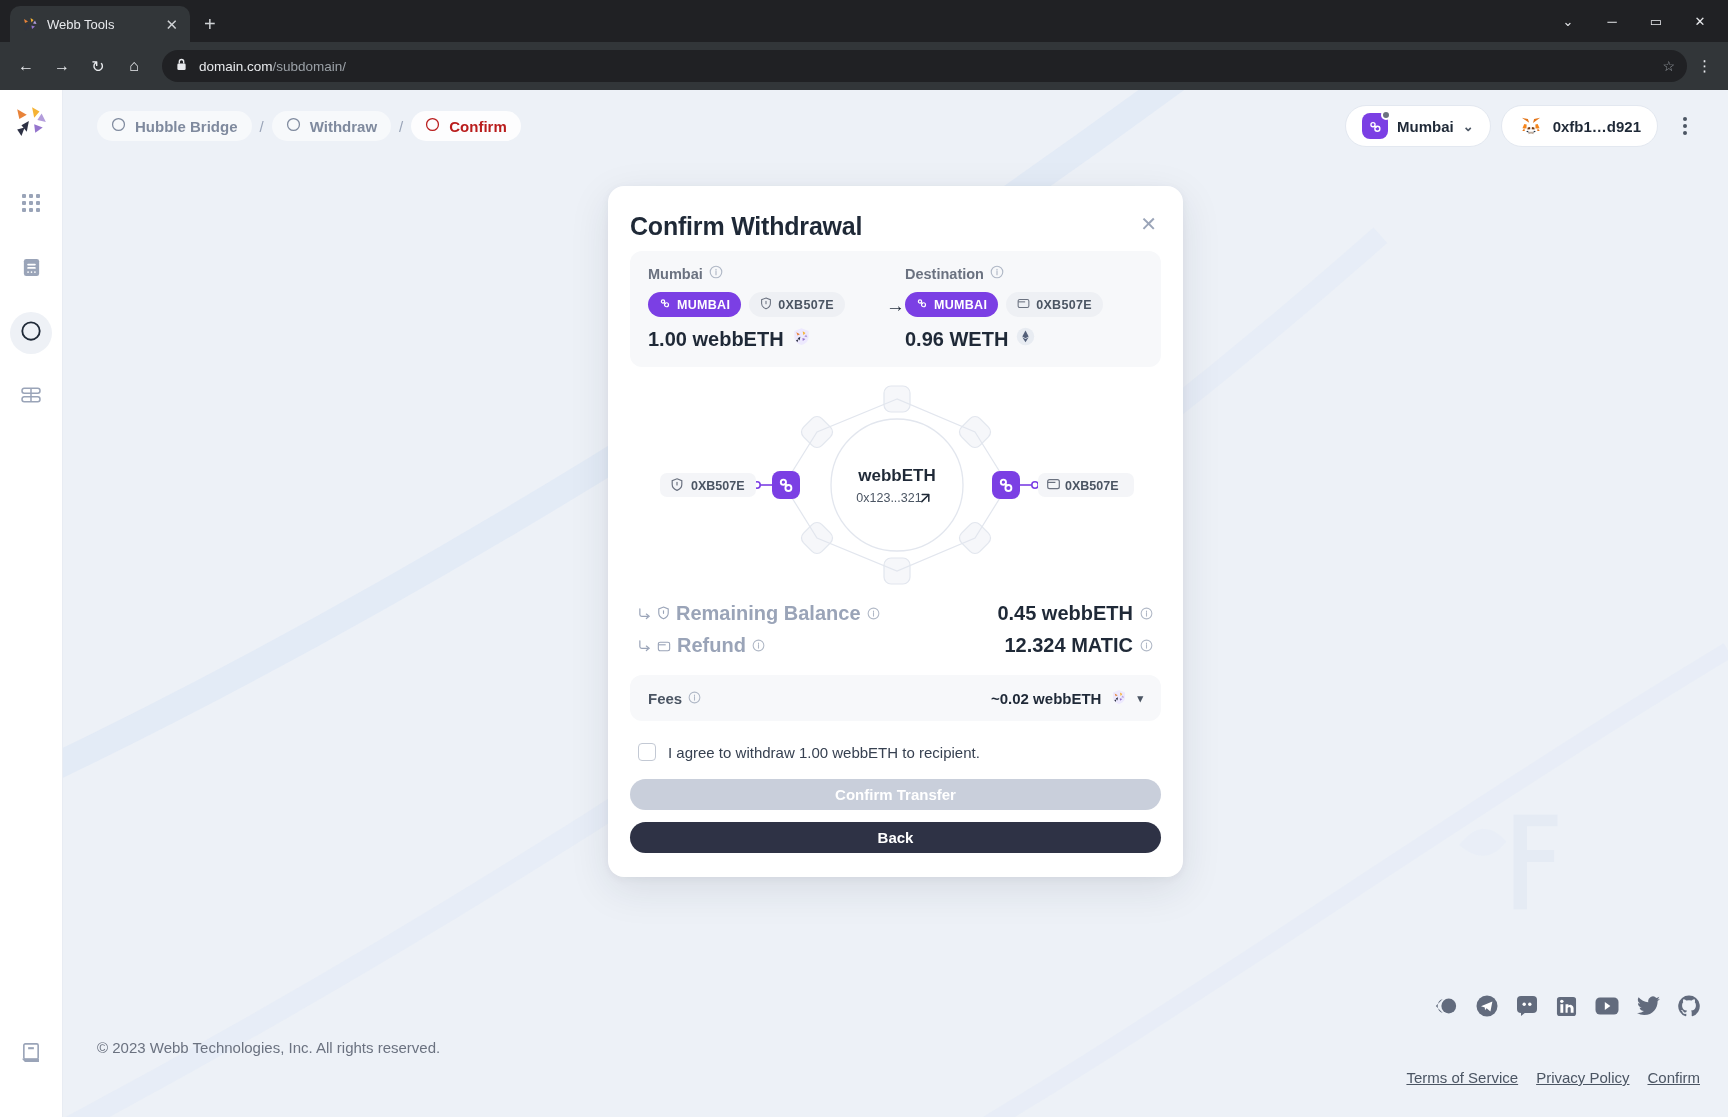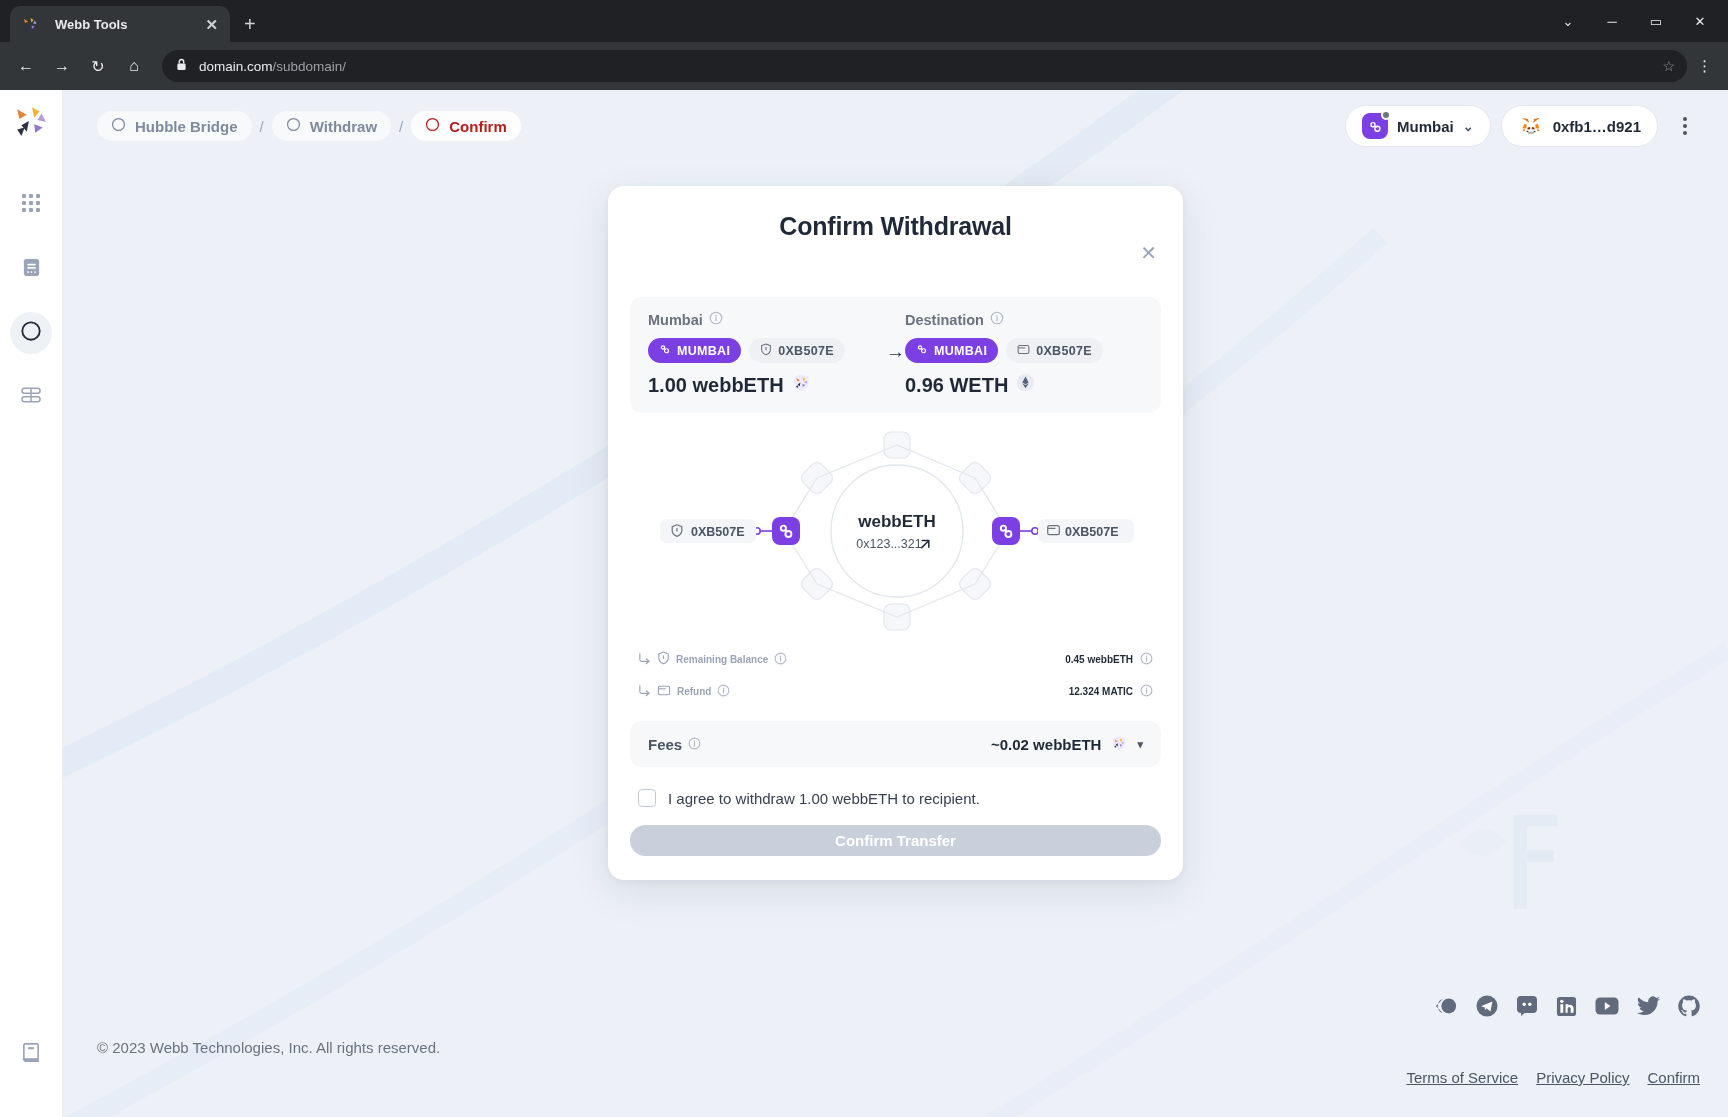--- a/index.html
+++ b/index.html
@@ -9,23 +9,23 @@
     overflow: hidden; background: #1f1f1f;
   }
 
   
   .browser { width: 1728px; height: 1117px; display: flex; flex-direction: column; }
   .tabstrip {
     height: 42px; background: #202124; display: flex; align-items: flex-end;
     padding-left: 10px; position: relative; flex: 0 0 42px;
   }
   .tab {
-    height: 36px; width: 220px; background: #323639; border-radius: 10px 10px 0 0;
-    display: flex; align-items: center; gap: 17px; padding: 0 12px;
-    color: #e8eaed; font-size: 13px; font-weight: bold;
+    height: 36px; width: 180px; background: #323639; border-radius: 10px 10px 0 0;
+    display: flex; align-items: center; gap: 9px; padding: 0 12px;
+    color: #e8eaed; font-size: 13px;
   }
   .tab-favicon { width: 16px; height: 16px; flex: 0 0 16px; }
   .tab-title { flex: 1; white-space: nowrap; overflow: hidden; text-overflow: ellipsis; }
   .tab-close { color: #cfd2d5; font-size: 15px; line-height: 1; cursor: pointer; }
   .newtab { color: #cfd2d5; font-size: 20px; margin: 0 0 8px 14px; cursor: pointer; line-height: 1; }
   .winctl {
     position: absolute; right: 6px; top: 6px; display: flex; align-items: center; gap: 0;
   }
   .winctl > div {
     width: 44px; height: 30px; display: flex; align-items: center; justify-content: center;
@@ -112,21 +112,21 @@
   }
   .kebab i { width: 4px; height: 4px; border-radius: 50%; background: #4b5563; display: block; }
 
   
   .stage { flex: 1; display: flex; justify-content: center; padding-top: 24px; }
   .card {
     width: 575px; background: #ffffff; border-radius: 16px;
     box-shadow: 0 12px 40px rgba(31,41,55,0.10), 0 2px 8px rgba(31,41,55,0.05);
     padding: 26px 22px 24px 22px; height: fit-content;
   }
-  .card-head { display: flex; align-items: center; margin-bottom: 32px; flex-direction: column; }
+  .card-head { display: flex; align-items: flex-start; margin-bottom: 10px; }
   .card-title { font-size: 25px; font-weight: 700; color: #1f2937; letter-spacing: -0.2px; }
   .card-close {
     margin-left: auto; color: #9aa4b8; font-size: 20px; line-height: 1;
     cursor: pointer; padding: 2px 4px;
   }
 
   .route {
     background: #f7f8fa; border-radius: 12px; padding: 14px 18px 16px 18px;
     display: flex; align-items: flex-start; position: relative;
   }
@@ -154,21 +154,21 @@
     font-size: 20px; font-weight: 700; color: #1f2937;
     display: flex; align-items: center; gap: 8px;
   }
 
   
   .ring-wrap { display: flex; justify-content: center; padding: 18px 0 12px 0; }
 
   
   .detail-row {
     display: flex; align-items: center; height: 32px; padding: 0 8px;
-    font-size: 10px;
+    font-size: 20px;
   }
   .detail-left {
     display: flex; align-items: center; gap: 6px; color: #9aa4b8; font-weight: 700;
   }
   .detail-right {
     margin-left: auto; display: flex; align-items: center; gap: 7px;
     color: #1f2937; font-weight: 700;
   }
 
   .fees {
@@ -670,20 +670,21 @@
               <span class="caret">▾</span>
             </span>
           </div>
 
           <div class="agree">
             <div class="checkbox"></div>
             <div class="agree-text">I agree to withdraw 1.00 webbETH to recipient.</div>
           </div>
 
           <button class="btn btn-primary">Confirm Transfer</button>
+          <button class="btn btn-secondary">Back</button>
         </div>
       </div>
 
       <div class="footer">
         <svg class="watermark" viewBox="0 0 100 100">
           <path d="M62 22 h26 v7 h-18 v14 h16 v7 h-16 v28 h-8 Z" fill="#dfe7f3"></path>
           <path d="M30 40 q14 -18 28 -2 q-12 16 -28 2 Z" fill="#e6edf7"></path>
         </svg>
 
         <div class="footer-socials">

